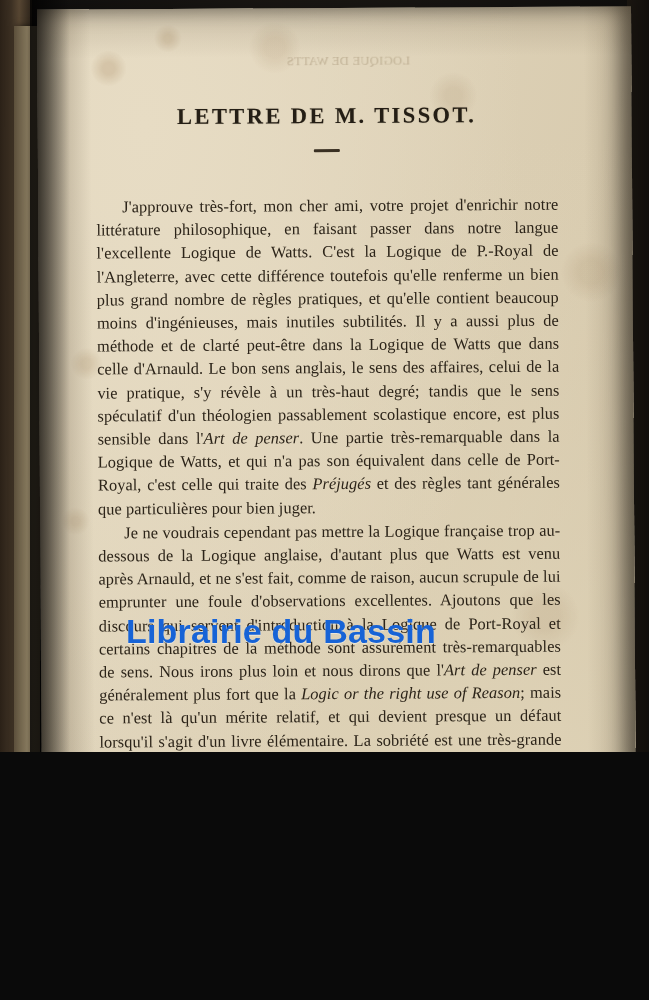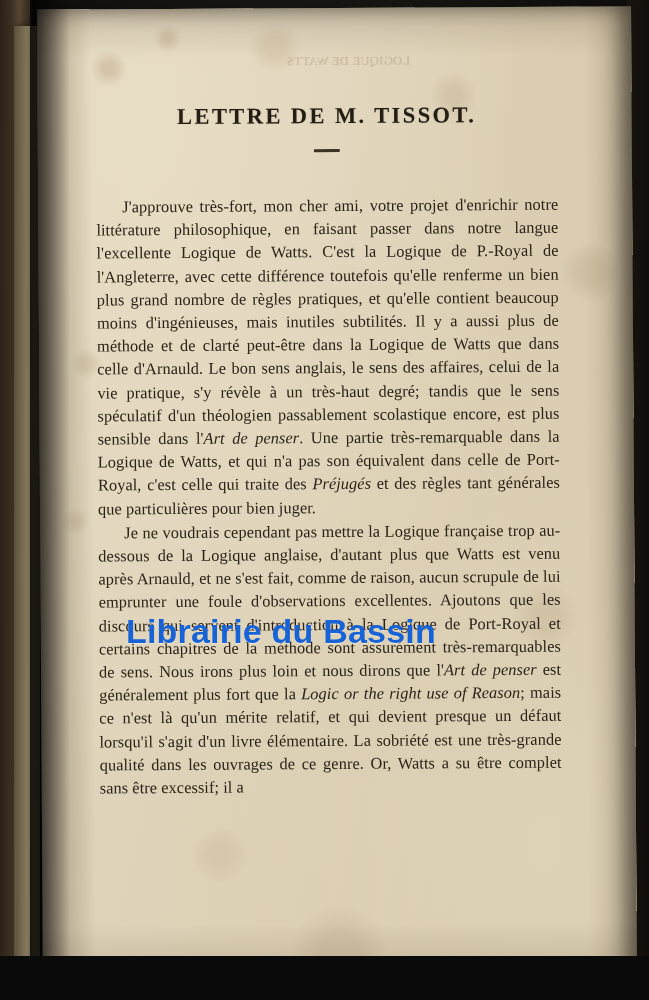--- a/index.html
+++ b/index.html
@@ -3,21 +3,21 @@
 <meta charset="utf-8">
 <style>
   html, body {
     margin: 0;
     padding: 0;
     background: #0a0a0a;
   }
   #page {
     position: relative;
     width: 649px;
-    height: 956px;
+    height: 752px;
     overflow: hidden;
     background: #1a1713;
     font-family: "Liberation Serif", serif;
   }
   
   #backdrop {
     position: absolute;
     inset: 0;
     background:
       radial-gradient(ellipse at 50% 40%, #2a241d 0%, #141210 70%, #0c0b0a 100%);

